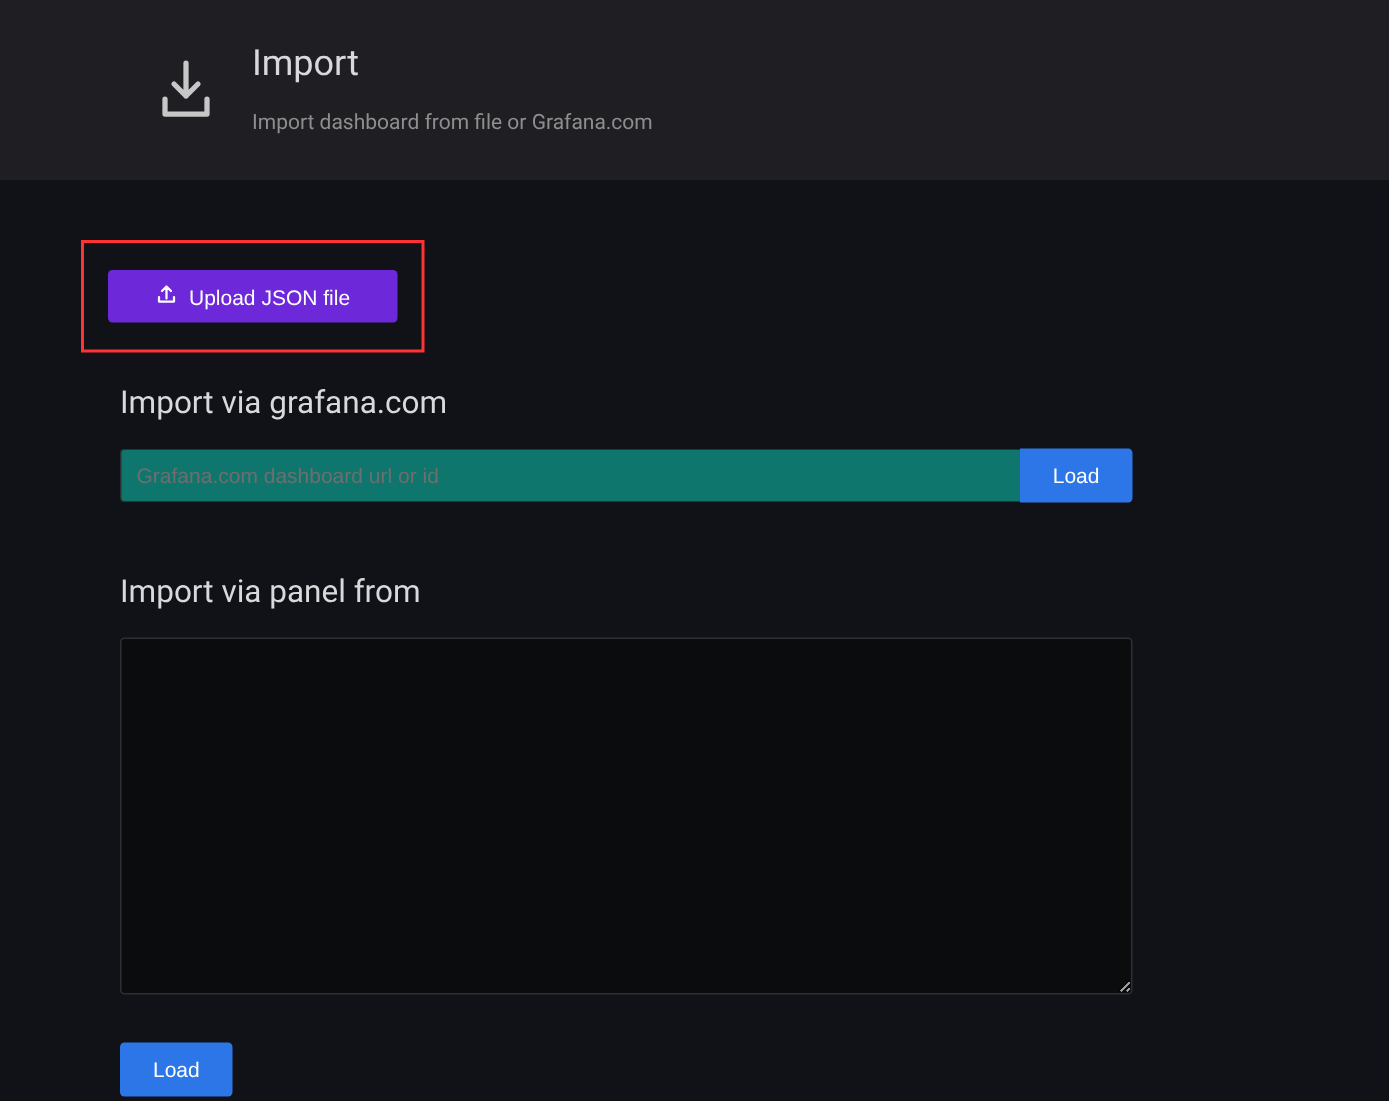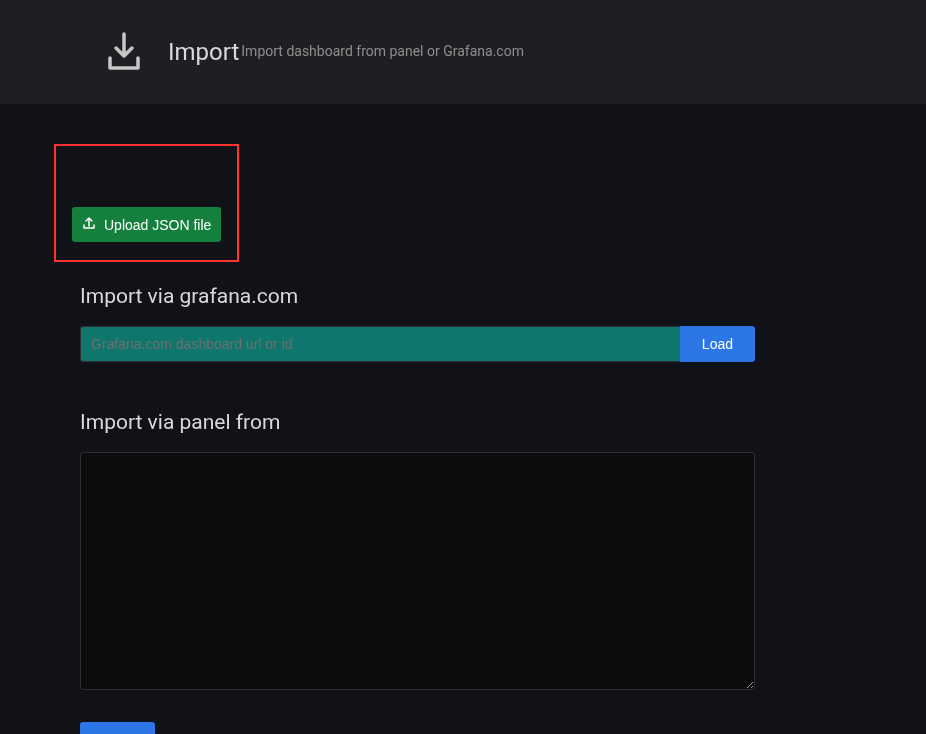--- a/index.html
+++ b/index.html
@@ -24,23 +24,22 @@
     }
     .header-icon {
       width: 48px;
       height: 48px;
       display: flex;
       align-items: center;
       justify-content: center;
     }
     .header-text {
       display: flex;
-      flex-direction: row;
-      gap: 2px;
-      align-items: center;
+      flex-direction: column;
+      gap: 16px;
     }
     .header-title {
       font-size: 24px;
       font-weight: 400;
       color: #d8d9da;
       line-height: 1.2;
     }
     .header-subtitle {
       font-size: 14px;
       color: #8e8e8e;
@@ -51,31 +50,30 @@
       max-width: 755px;
     }
     .highlight-box {
       border: 2px solid #ff3333;
       padding: 18px 16px;
       display: inline-block;
       margin-left: -26px;
       margin-bottom: 22px;
     }
     .upload-button {
-      background: #15803d;
+      background: #6d28d9;
       color: #ffffff;
       border: none;
-      padding: 9px 10px;
+      padding: 9px 32px;
       font-size: 14px;
       border-radius: 3px;
       cursor: pointer;
       display: inline-flex;
       align-items: center;
       gap: 8px;
-      margin-top: 43px;
     }
     .section-title {
       font-size: 21px;
       font-weight: 400;
       color: #d8d9da;
       margin-bottom: 18px;
     }
     .import-url-row {
       display: flex;
       width: 675px;
@@ -135,21 +133,21 @@
 
 <div class="header">
   <div class="header-icon">
     <svg width="44" height="44" viewBox="0 0 44 44" fill="none">
       <path d="M22 4 L22 26 M22 26 L14 18 M22 26 L30 18" stroke="#c7c7c7" stroke-width="3.5" stroke-linecap="round" stroke-linejoin="round"></path>
       <path d="M8 28 L8 38 L36 38 L36 28" stroke="#c7c7c7" stroke-width="3.5" stroke-linecap="round" stroke-linejoin="round" fill="none"></path>
     </svg>
   </div>
   <div class="header-text">
     <div class="header-title">Import</div>
-    <div class="header-subtitle">Import dashboard from panel or Grafana.com</div>
+    <div class="header-subtitle">Import dashboard from file or Grafana.com</div>
   </div>
 </div>
 
 <div class="content">
 
   <div class="highlight-box">
     <button class="upload-button">
       <span>
         <svg width="14" height="14" viewBox="0 0 14 14" fill="none">
           <path d="M7 10 L7 2 M7 2 L4 5 M7 2 L10 5" stroke="#ffffff" stroke-width="1.5" stroke-linecap="round" stroke-linejoin="round"></path>

